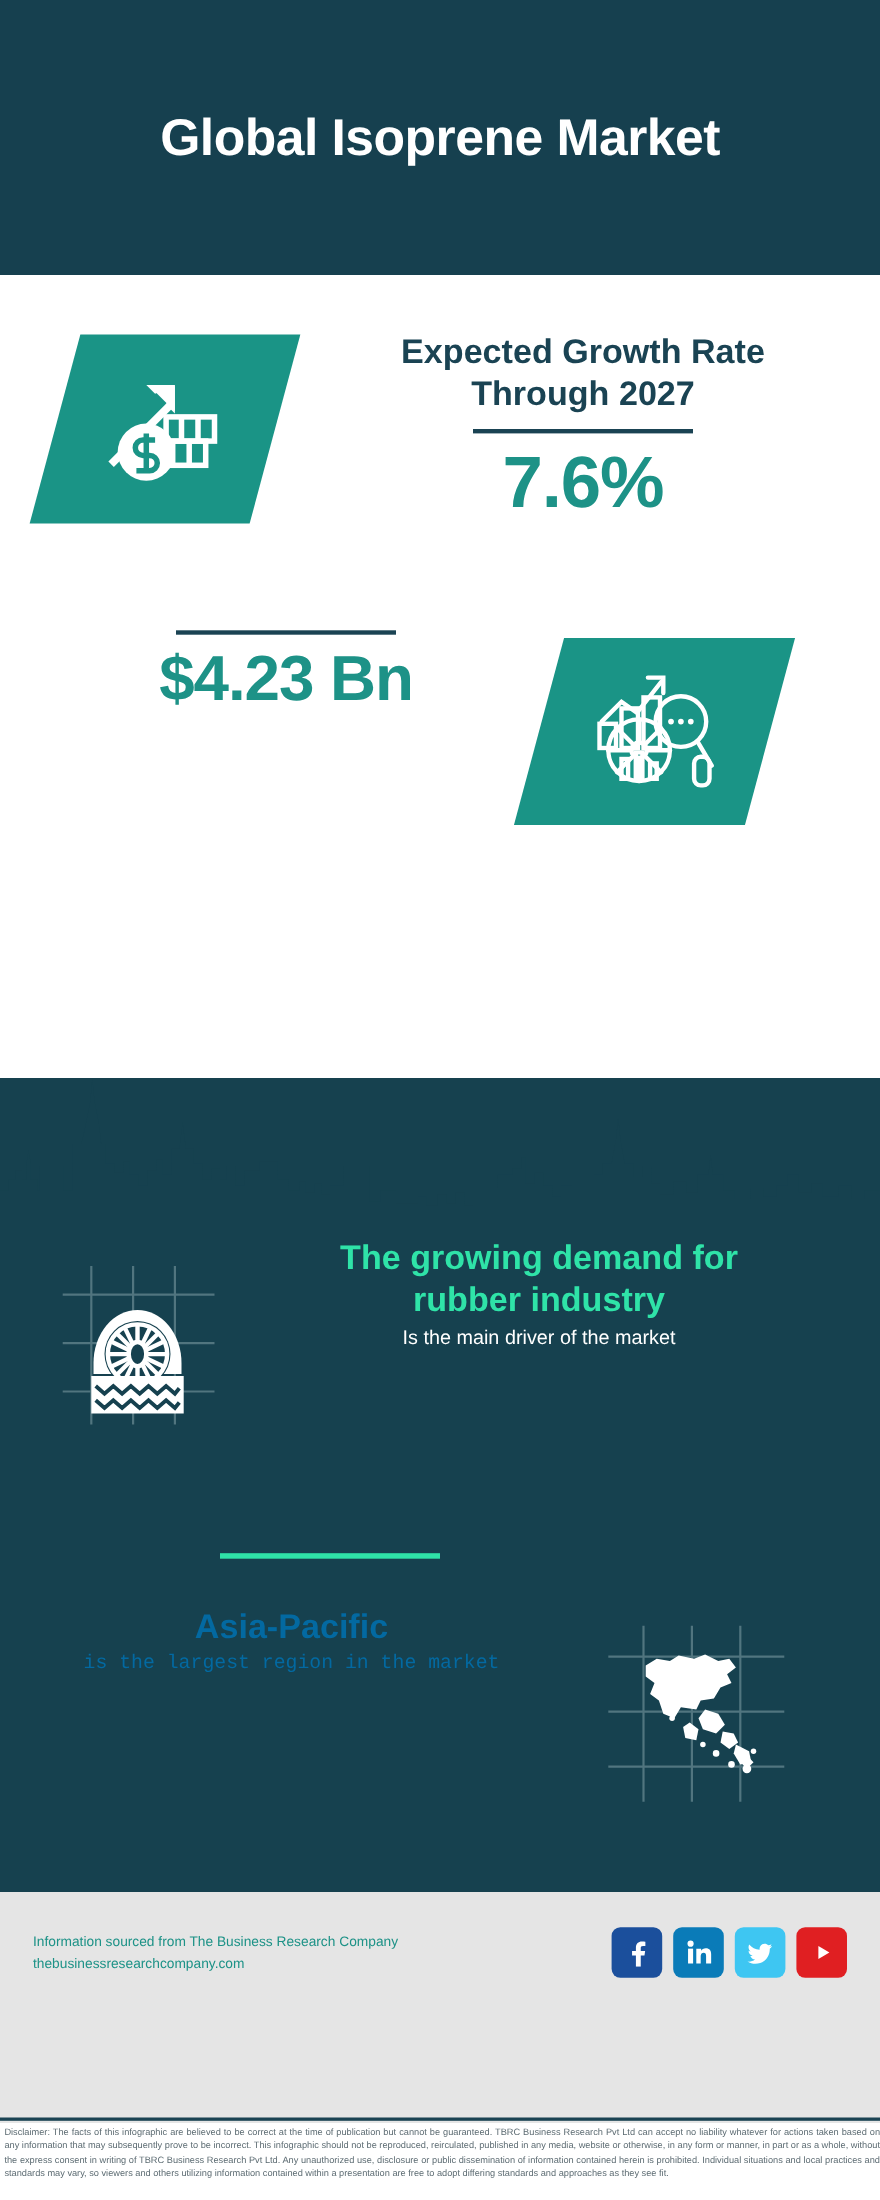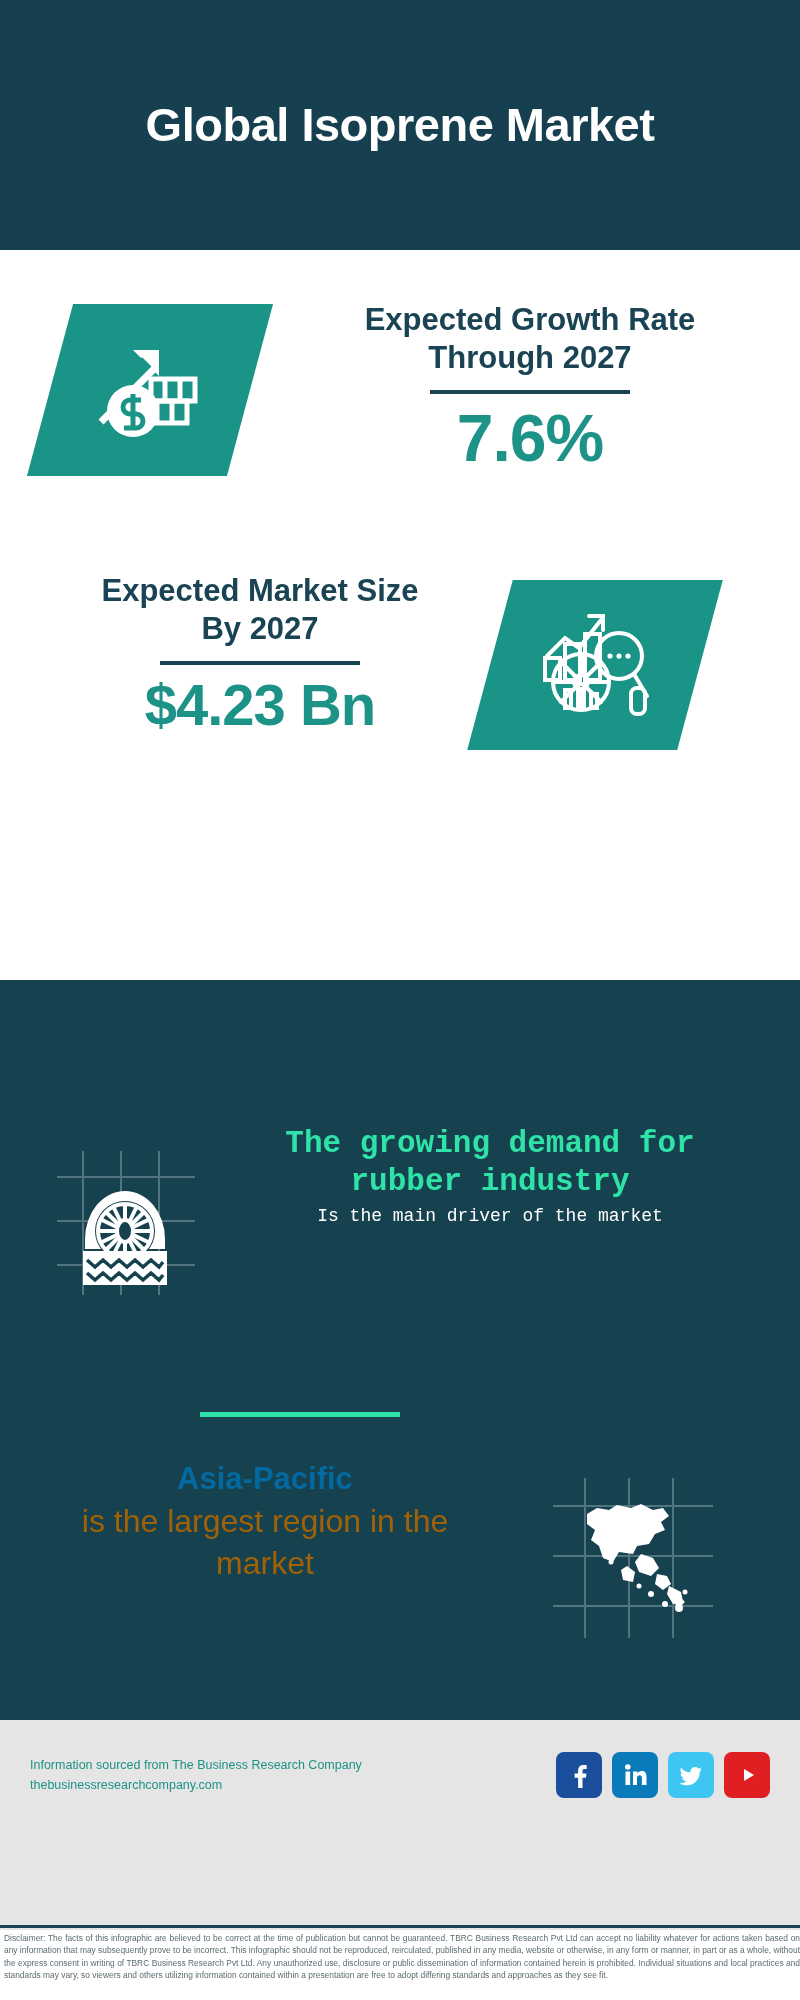--- a/index.html
+++ b/index.html
@@ -82,21 +82,21 @@
   .dark-panel {
     position:absolute; left:0; top:980px; width:800px; height:740px;
     background:#16414f;
   }
   .skyline {
     position:absolute; left:0; top:960px; width:800px; height:140px;
     overflow:hidden;
   }
   .skyline svg { display:block; }
 
-  .driver-block { position:absolute; left:0; top:1125px; width:800px; height:220px;font-family:Liberation Mono, monospace; }
+  .driver-block { position:absolute; left:0; top:1125px; width:800px; height:220px; }
   .driver-icon { position:absolute; left:45px; top:18px; width:160px; height:160px; }
   .driver-text { position:absolute; left:200px; top:0; width:580px; text-align:center; }
   .driver-head {
     color:#2fe3a8; font-size:31px; font-weight:bold; line-height:1.22;
     width:430px; margin:0 auto;
   }
   .driver-sub {
     color:#ffffff; font-size:18px; line-height:1.3; width:400px; margin:4px auto 0 auto;
   }
 
@@ -104,21 +104,21 @@
     position:absolute; left:200px; top:1412px;
     width:200px; height:5px; background:#2fe3a8;
   }
 
   .region-block { position:absolute; left:0; top:1460px; width:800px; height:220px; }
   .region-text { position:absolute; left:0px; top:0; width:530px; text-align:center; }
   .region-head {
     color:#0369a1; font-size:31px; font-weight:bold; line-height:1.2;
   }
   .region-sub {
-    color:#a16207; font-size:32px; line-height:1.3; width:400px; margin:4px auto 0 auto;
+    color:#0369a1; font-size:18px; line-height:1.3; width:400px; margin:4px auto 0 auto;font-family:Liberation Mono, monospace;
   }
   .region-map { position:absolute; left:545px; top:10px; width:175px; height:175px; }
 
   
   .footer {
     position:absolute; left:0; top:1720px; width:800px; height:210px;
     background:#e5e5e5;
   }
   .footer-inner {
     position:absolute; left:30px; top:32px; width:740px;
@@ -180,21 +180,20 @@
     </div>
     <div class="growth-text">
       <div class="growth-label">Expected Growth Rate Through 2027</div>
       <div class="rule-dark"></div>
       <div class="growth-value">7.6%</div>
     </div>
   </div>
 
   <div class="size-block">
     <div class="size-text">
-      <div class="size-label">Expected Market Size By 2027</div>
       <div class="rule-dark"></div>
       <div class="size-value">$4.23 Bn</div>
     </div>
     <div class="para-right">
       <div class="icon-holder">
         <span>
           <svg width="120" height="118" viewBox="0 0 120 118">
             <g fill="none" stroke="#ffffff" stroke-width="4" stroke-linecap="round">
               <polyline points="12,52 30,34 44,44 66,16"></polyline>
               <polyline points="54,12 68,12 68,26"></polyline>

